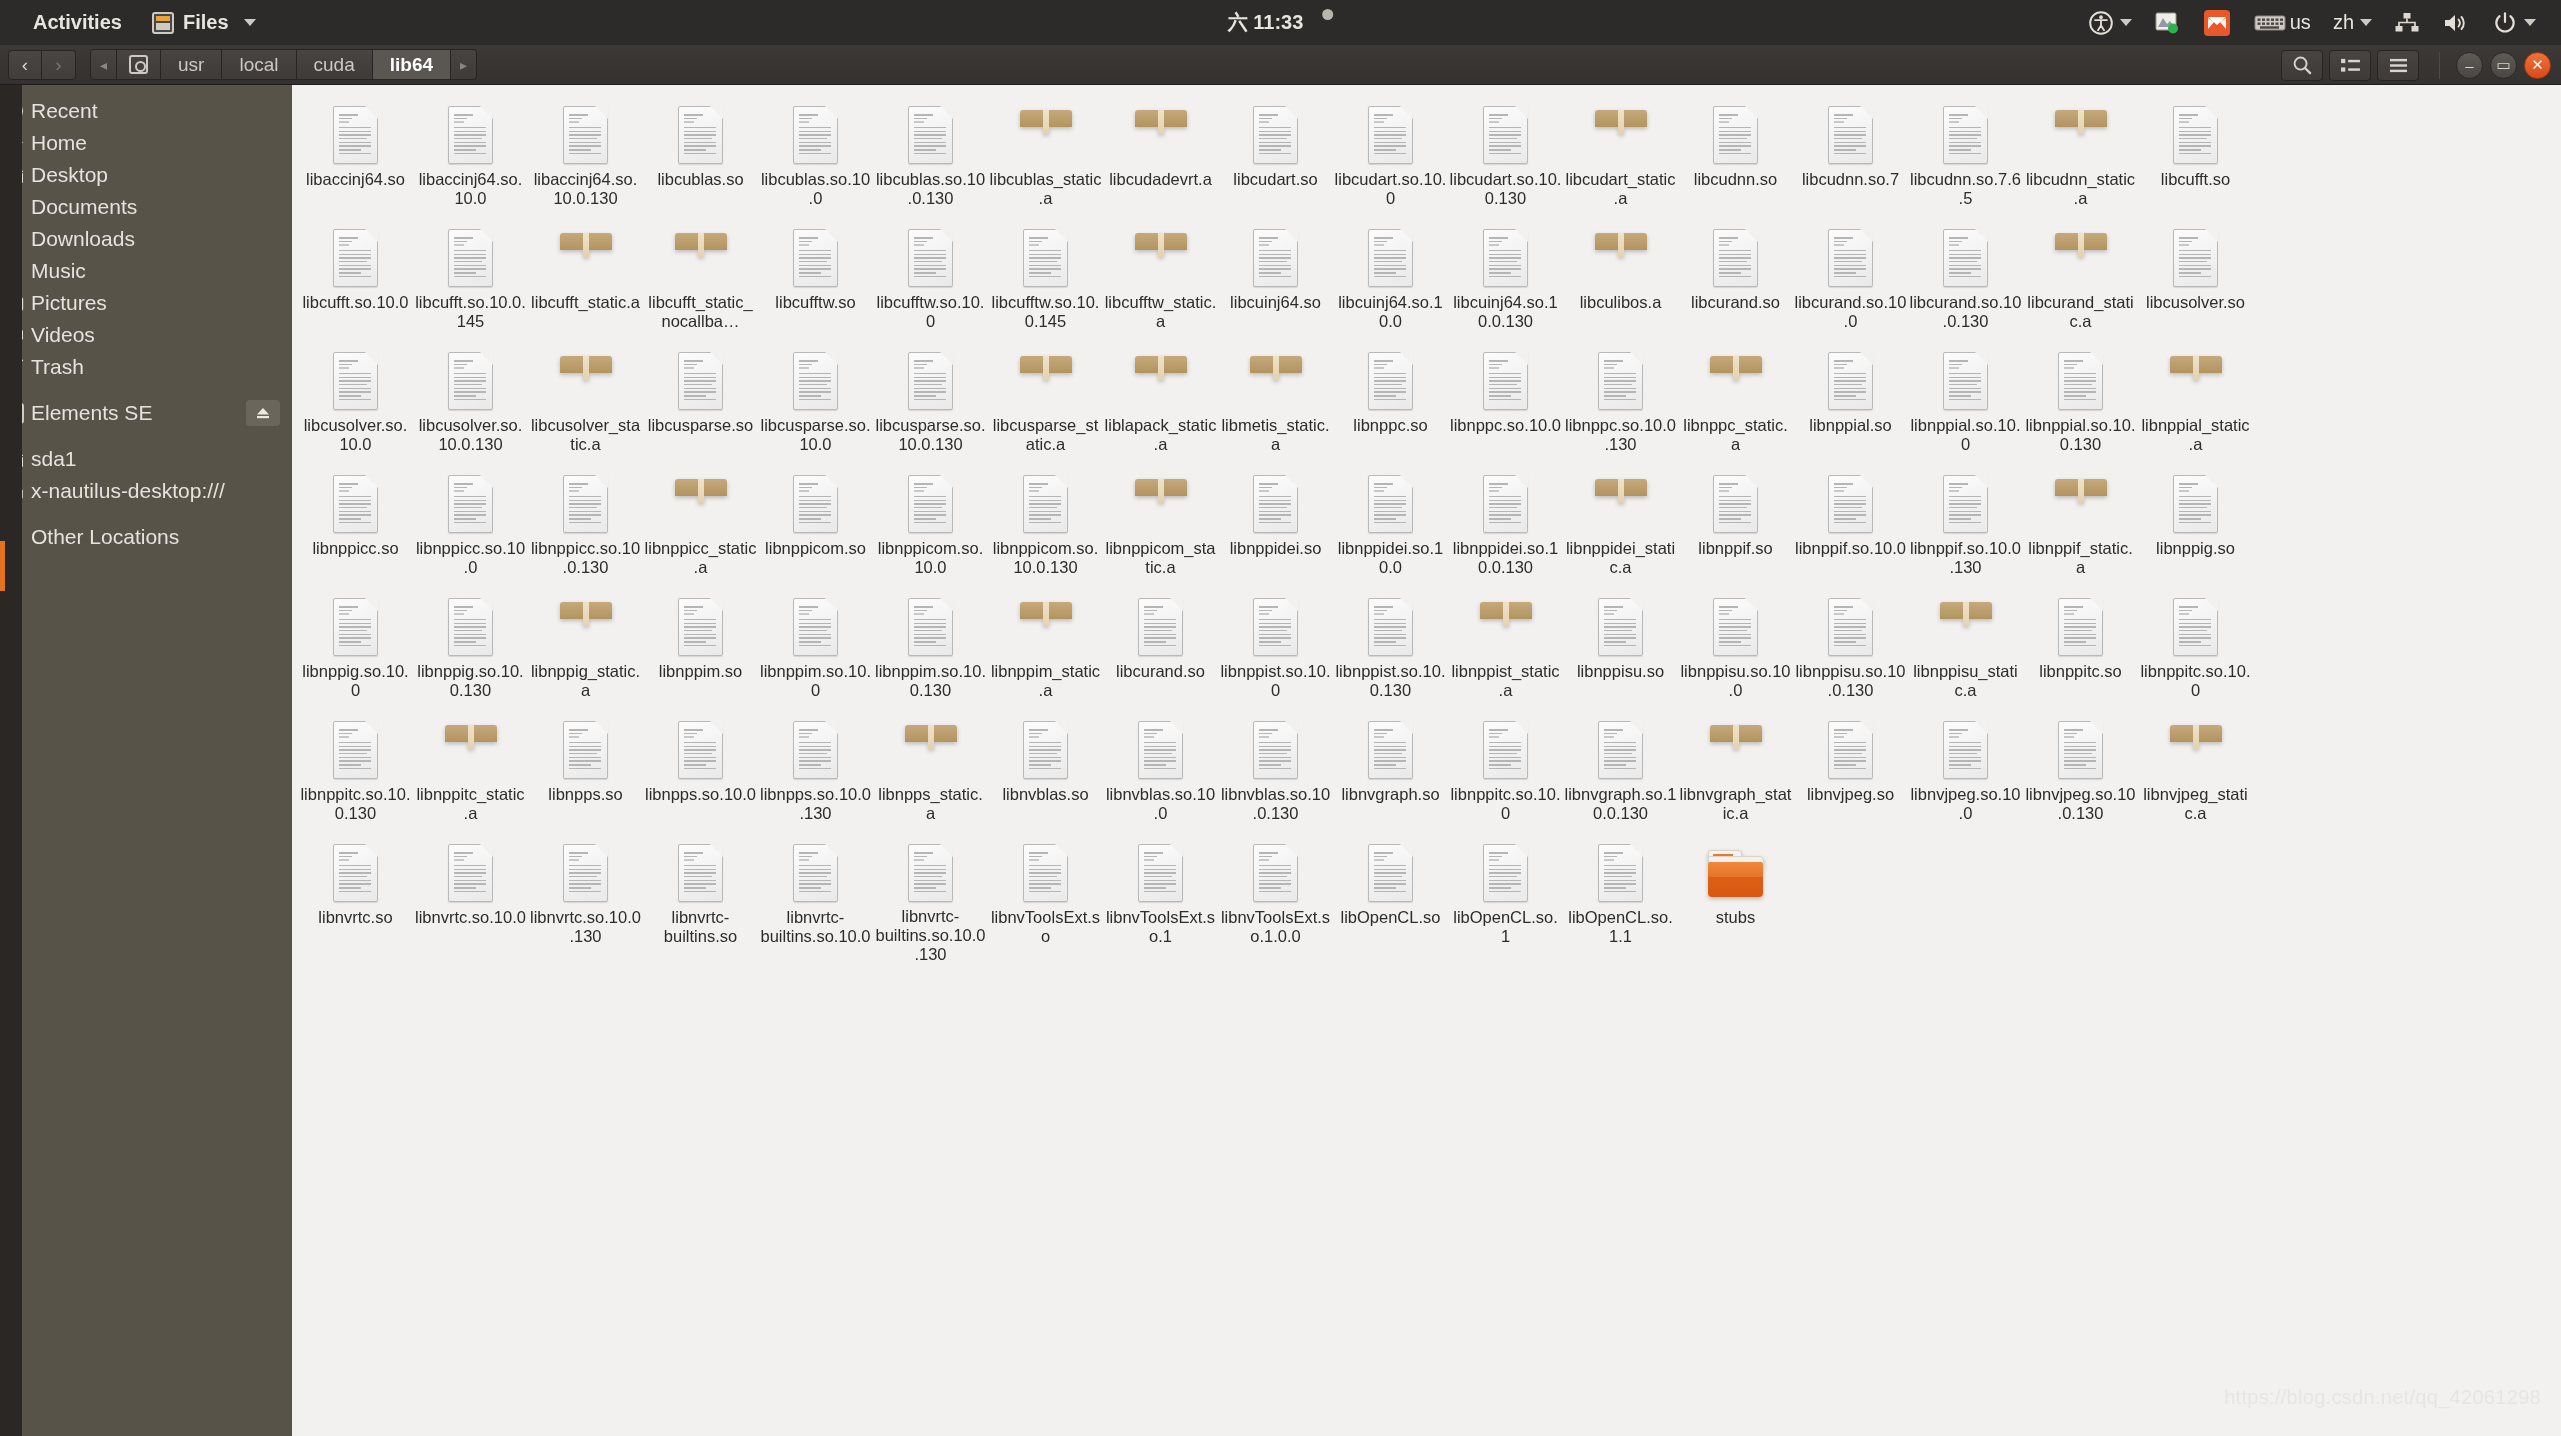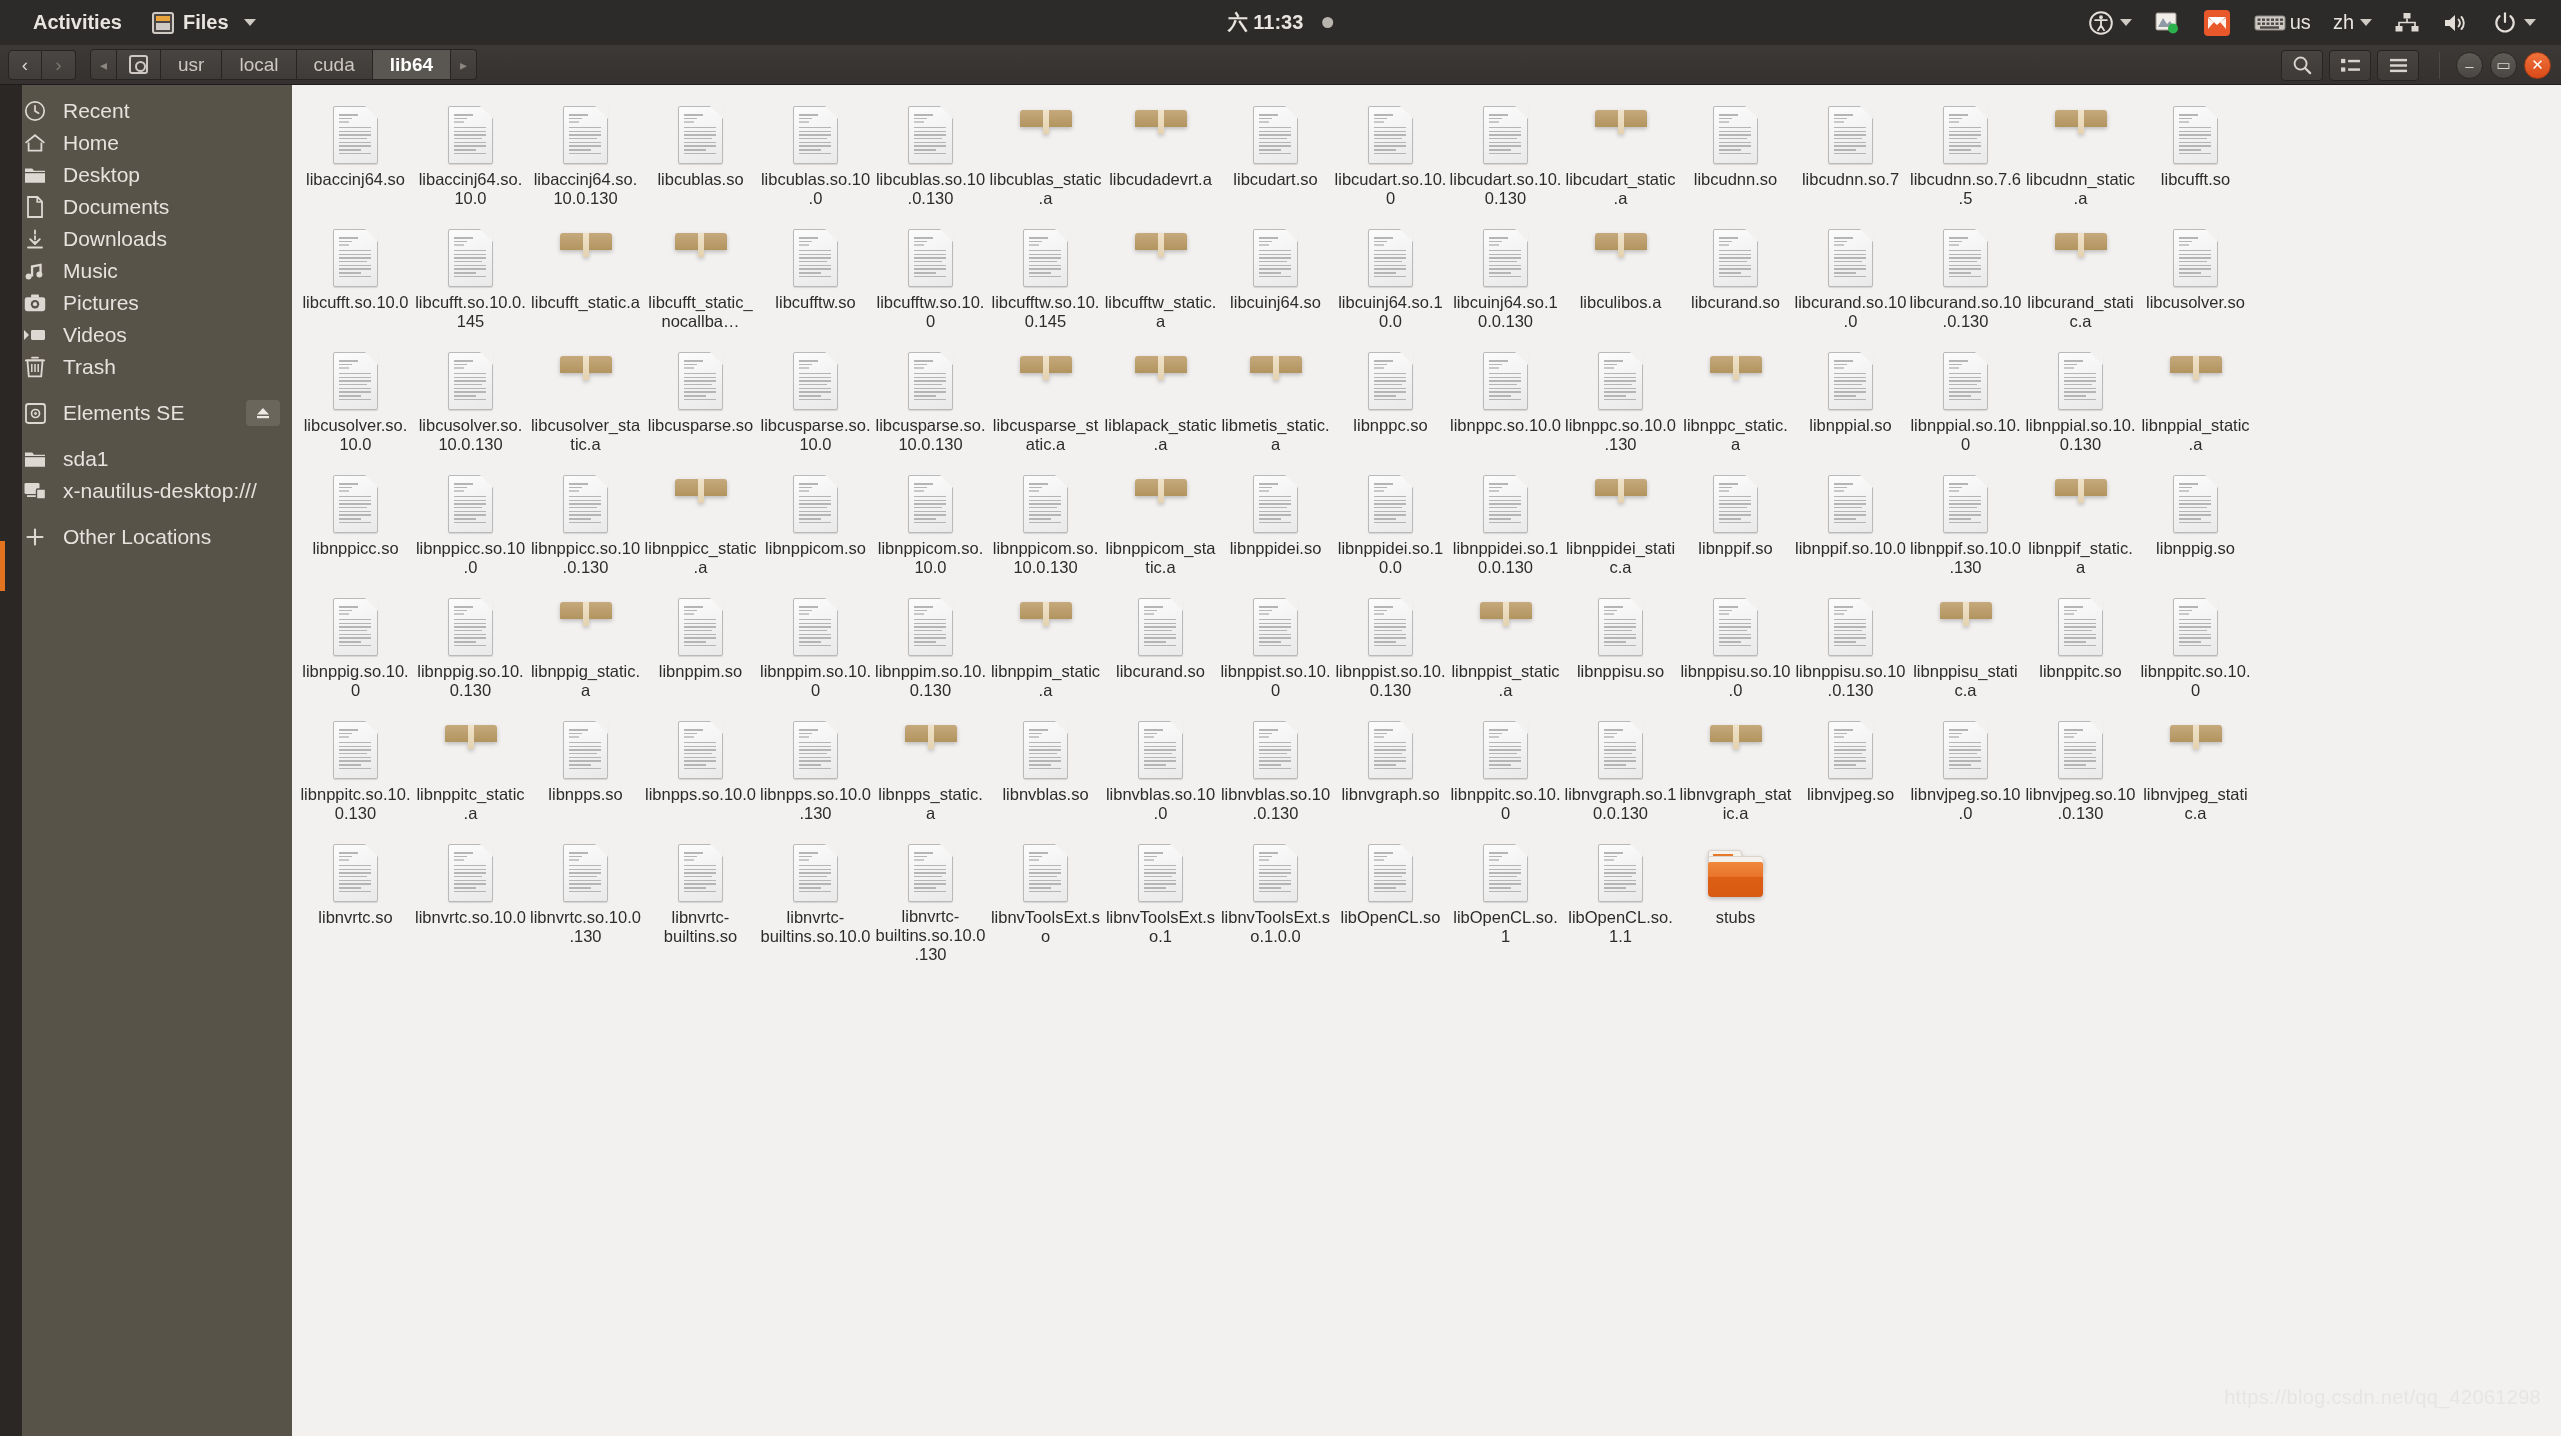--- a/index.html
+++ b/index.html
@@ -19,21 +19,21 @@
   }
   #topbar .tb-left{ display:flex; align-items:center; gap:0; padding-left:18px; }
   .tb-item{
     display:flex; align-items:center; gap:9px;
     padding:0 15px; height:45px; color:#e8e4df; font-weight:bold;
     white-space:nowrap;
   }
   .tb-item.plain{font-weight:bold;}
   #topbar .tb-center{
     position:absolute; left:50%; transform:translateX(-50%);
-    display:flex; align-items:center; gap:19px; font-weight:bold; color:#e8e4df;
+    display:flex; gap:19px; font-weight:bold; color:#e8e4df;
   }
   .tb-dot{width:11px;height:11px;border-radius:50%;background:#b9b4ae;display:inline-block;}
   #topbar .tb-right{
     position:absolute; right:14px; top:0; height:45px;
     display:flex; align-items:center; gap:0;
   }
   .tb-ricon{ display:flex; align-items:center; justify-content:center;
     height:45px; padding:0 11px; color:#e8e4df; }
   .caret{ width:0;height:0;border-left:6px solid transparent;border-right:6px solid transparent;
     border-top:7px solid #cfcac4; margin-left:6px;}
@@ -107,21 +107,21 @@
   #sidebar{
     position:absolute; top:85px; left:0; width:292px; height:1351px;
     background:#575349;
     font-size:21px; color:#e6e2dd;
     padding-top:10px;
   }
   #leftedge{position:absolute;top:85px;left:0;width:22px;height:1351px;background:#2a2724;z-index:3;}
   #leftedge .mark{position:absolute;left:0;top:456px;width:5px;height:50px;background:#e2741f;}
   .sb-item{
     height:32px; display:flex; align-items:center;
-    padding-left:22px; gap:15px; color:#e6e2dd; position:relative;
+    gap:5px; color:#e6e2dd; position:relative;
   }
   .sb-icon{width:26px;height:26px;display:flex;align-items:center;justify-content:center;flex:0 0 26px;}
   .sb-icon svg{display:block;}
   .sb-label{white-space:nowrap;overflow:hidden;text-overflow:ellipsis;}
   .sb-gap{height:14px;}
   .eject{
     position:absolute;right:12px;top:3px;width:34px;height:26px;border-radius:4px;
     background:#6a665c;display:flex;align-items:center;justify-content:center;color:#e6e2dd;font-size:15px;
   }
 

